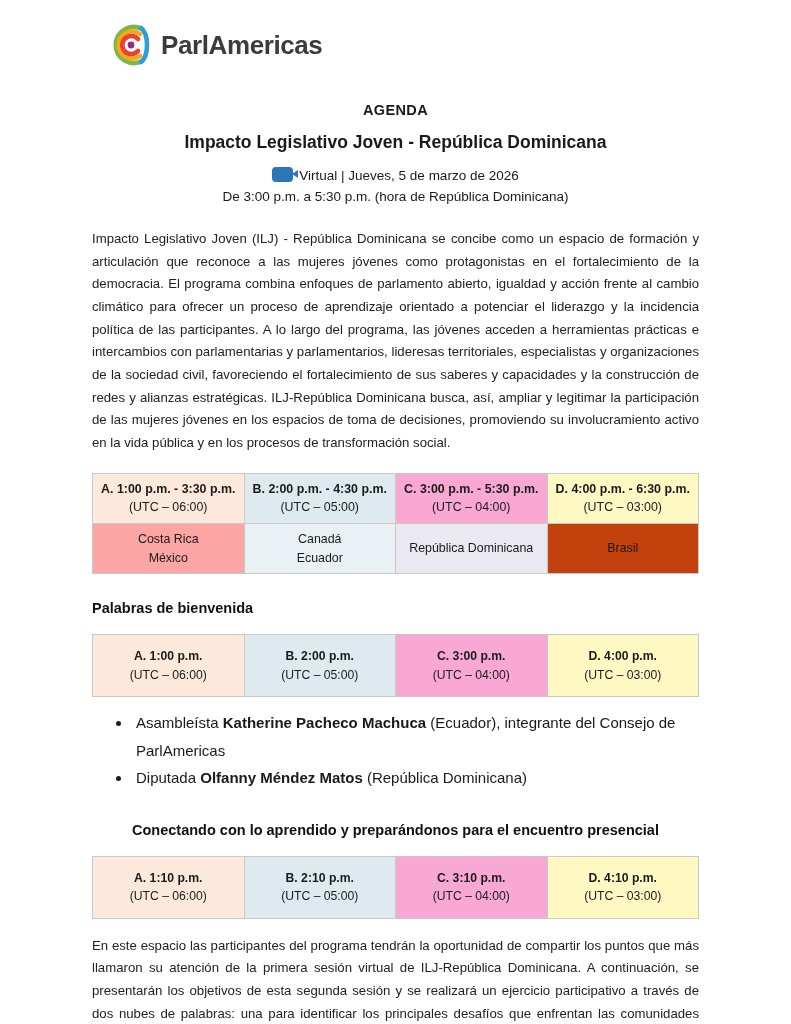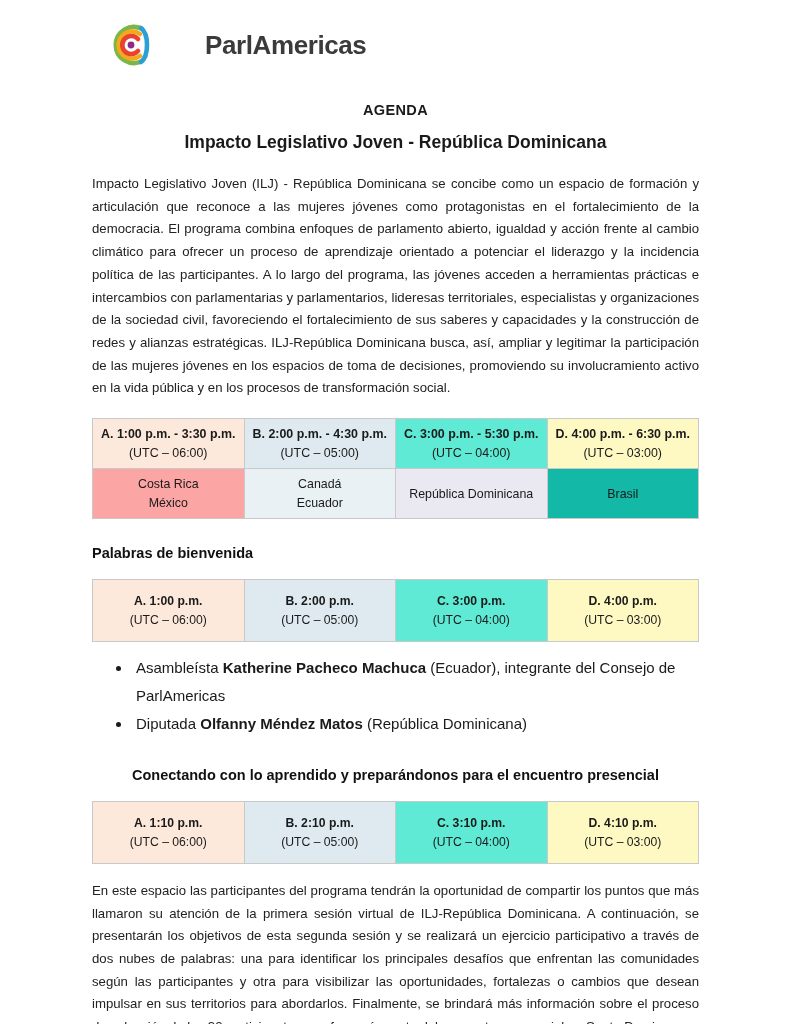--- a/index.html
+++ b/index.html
@@ -41,21 +41,20 @@
     width: 46px;
     height: 46px;
     position: relative;
   }
   .logo-text {
     font-size: 26px;
     font-weight: bold;
     letter-spacing: -0.4px;
     color: #3b3b3b;
     font-family: "Liberation Sans", sans-serif;
-    margin-left: 44px;
   }
   .logo-right {
     display: flex;
     align-items: center;
     gap: 8px;
     margin-right: 78px;
     margin-top: 2px;
   }
   .crest {
     width: 44px;
@@ -151,26 +150,26 @@
     text-align: center;
     padding: 6px 4px;
     font-size: 12.4px;
     line-height: 1.5;
     vertical-align: middle;
   }
   table.tz td.hd { font-weight: bold; }
   table.tz td .sm { font-weight: normal; }
   .c-a { background: #fce9db; }
   .c-b { background: #deeaf0; }
-  .c-c { background: #5eead4; }
+  .c-c { background: #f9a8d4; }
   .c-d { background: #fef9c3; }
   .c-a2 { background: #fca5a5; }
   .c-b2 { background: #eaf1f5; }
   .c-c2 { background: #eae8f0; }
-  .c-d2 { background: #14b8a6; }
+  .c-d2 { background: #c2410c; }
 
   table.tz.small td {
     padding: 12px 4px;
     font-size: 12.2px;
   }
 
   
   h2.sec {
     font-size: 14.5px;
     font-weight: bold;
@@ -208,20 +207,26 @@
         </svg>
       </span>
       <span class="logo-text">ParlAmericas</span>
     </div>
 
   </div>
 
   <div class="t-agenda">AGENDA</div>
   <div class="t-main">Impacto Legislativo Joven - República Dominicana</div>
 
+  <div class="t-when">
+    <div>
+      <span class="cam-icon"></span><span>Virtual | Jueves, 5 de marzo de 2026</span>
+    </div>
+    <div>De 3:00 p.m. a 5:30 p.m. (hora de República Dominicana)</div>
+  </div>
 
   <p class="para">Impacto Legislativo Joven (ILJ) - República Dominicana se concibe como un espacio de formación y articulación que reconoce a las mujeres jóvenes como protagonistas en el fortalecimiento de la democracia. El programa combina enfoques de parlamento abierto, igualdad y acción frente al cambio climático para ofrecer un proceso de aprendizaje orientado a potenciar el liderazgo y la incidencia política de las participantes. A lo largo del programa, las jóvenes acceden a herramientas prácticas e intercambios con parlamentarias y parlamentarios, lideresas territoriales, especialistas y organizaciones de la sociedad civil, favoreciendo el fortalecimiento de sus saberes y capacidades y la construcción de redes y alianzas estratégicas. ILJ-República Dominicana busca, así, ampliar y legitimar la participación de las mujeres jóvenes en los espacios de toma de decisiones, promoviendo su involucramiento activo en la vida pública y en los procesos de transformación social.</p>
 
   <table class="tz">
     <tbody>
         <tr>
       <td class="hd c-a">
         <div>A. 1:00 p.m. - 3:30 p.m.</div>
         <div class="sm">(UTC – 06:00)</div>
       </td>

